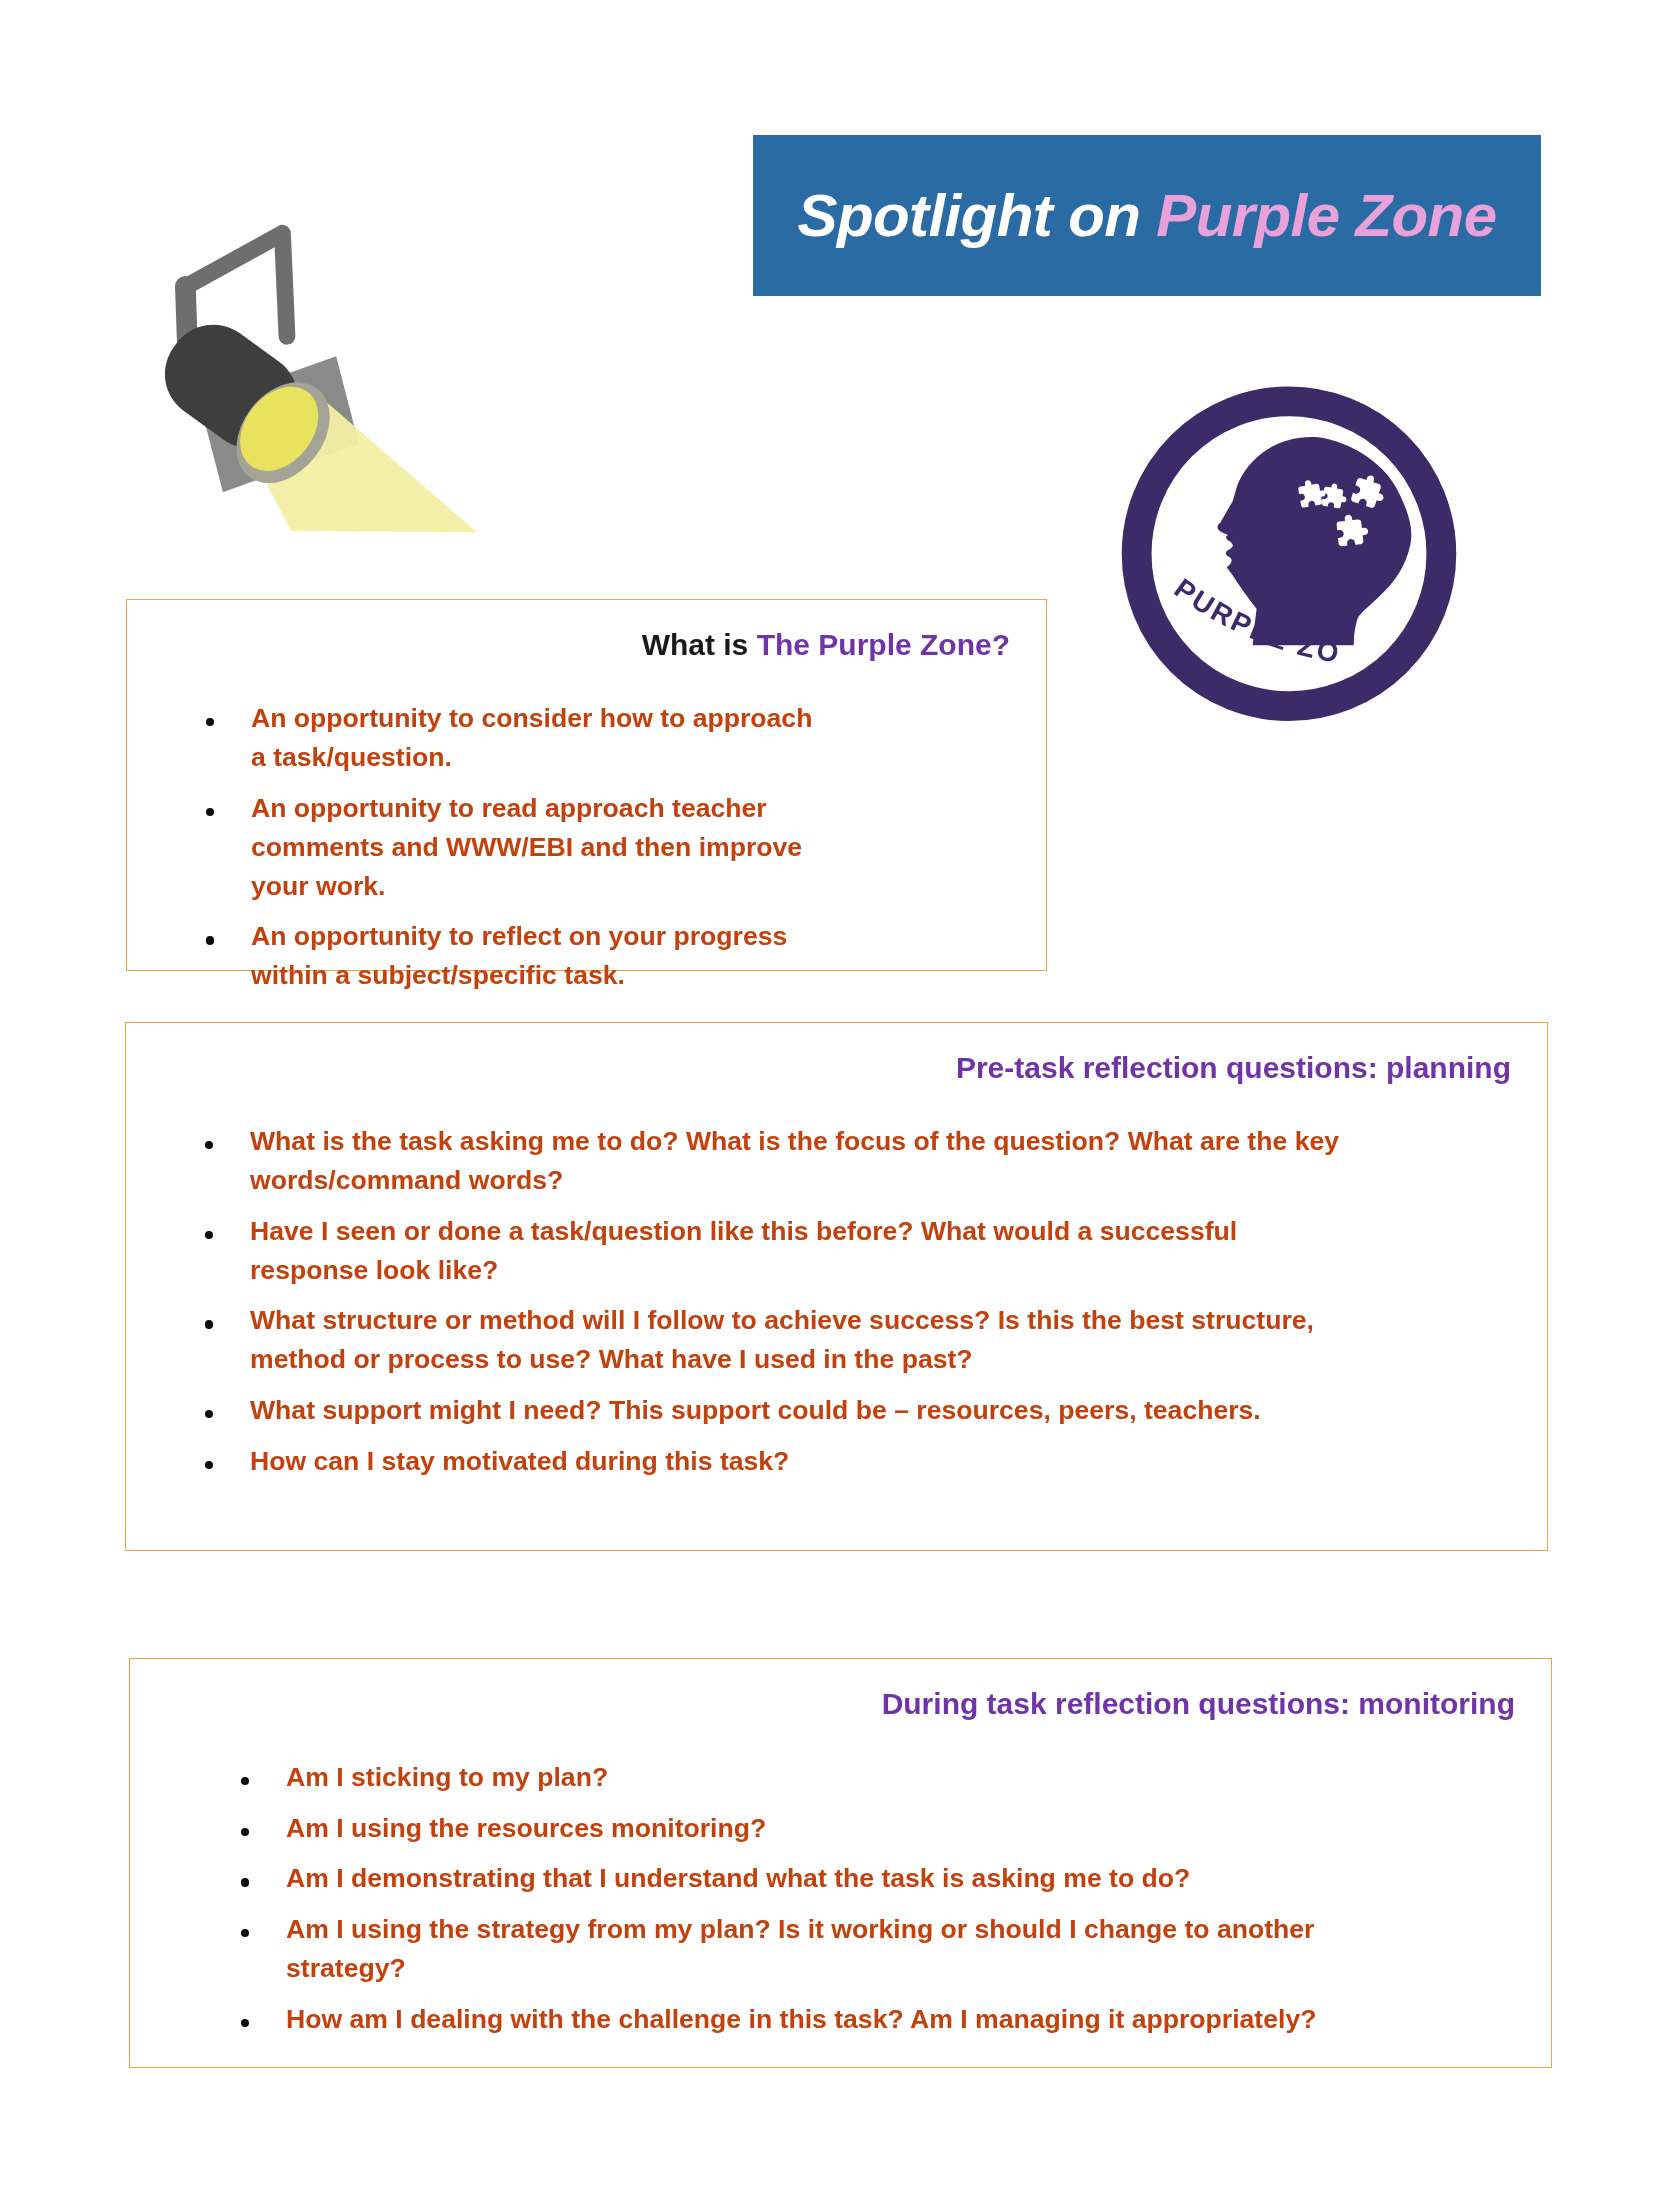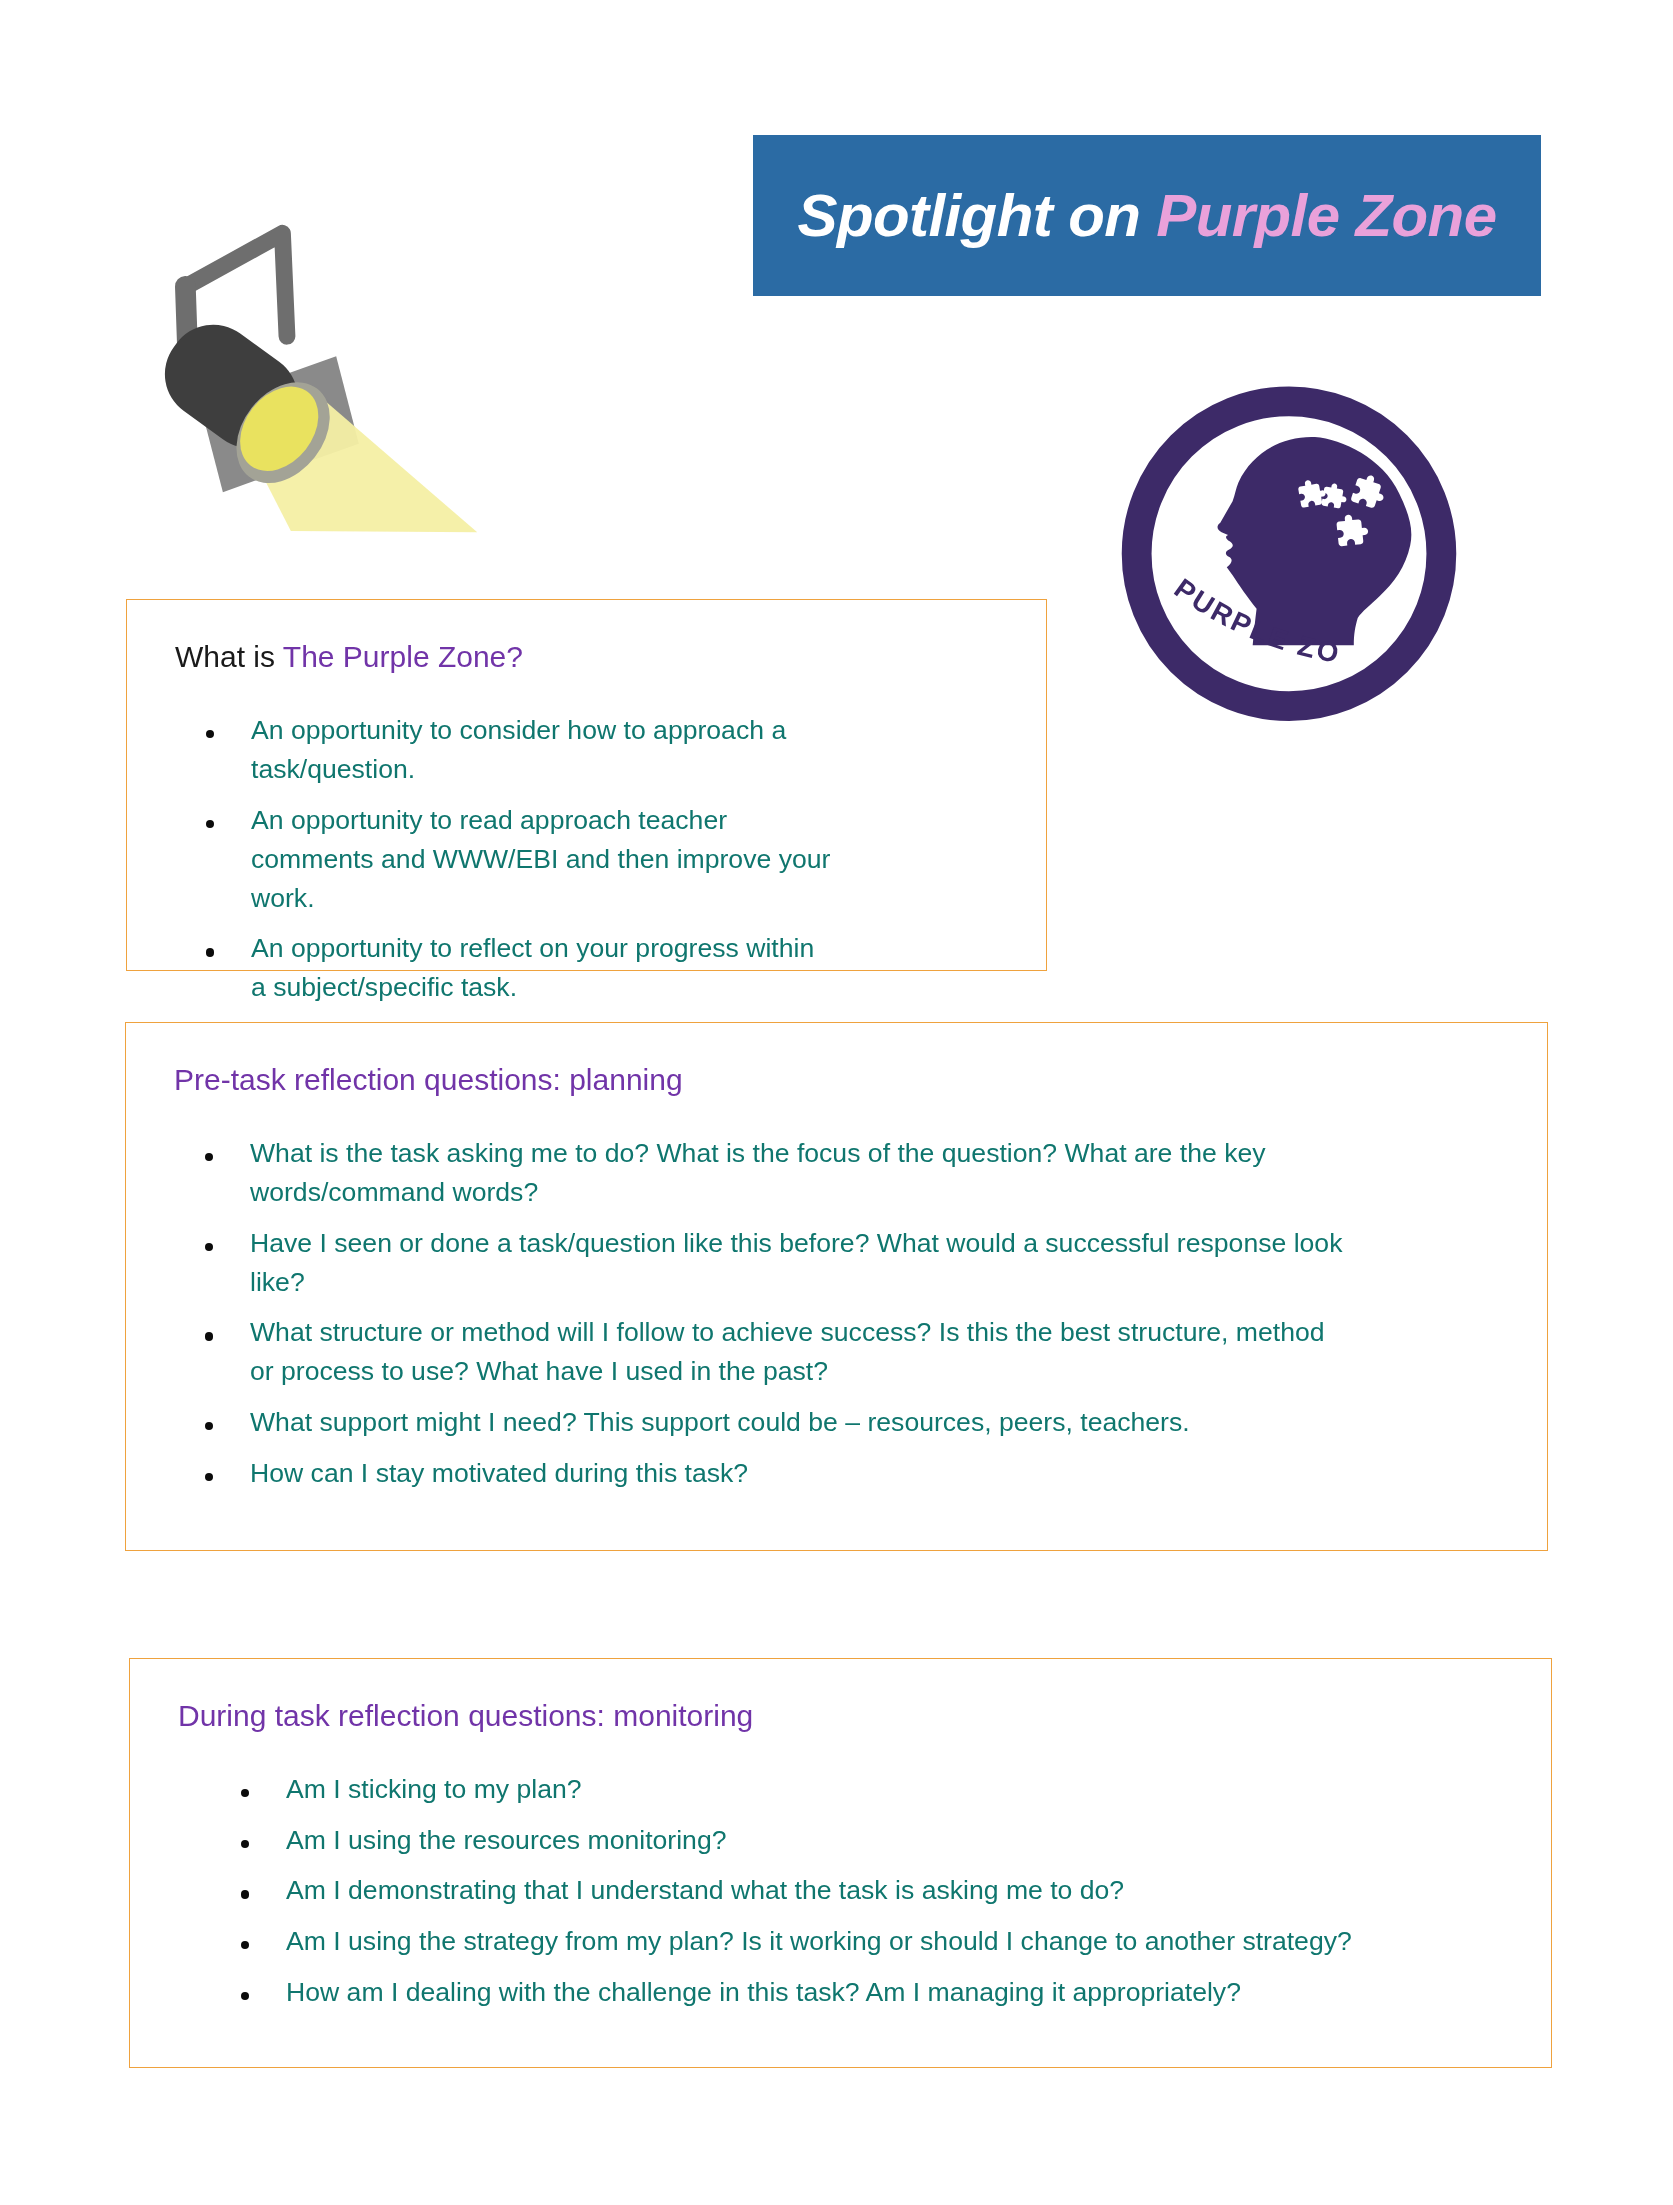--- a/index.html
+++ b/index.html
@@ -27,28 +27,29 @@
     font-family:"Liberation Sans", sans-serif; font-size:43px; font-weight:700;
     letter-spacing:4px; fill:#3D2A68;
   }
 
   
   .box {
     position:absolute; border:1.9px solid #EFA23E; box-sizing:border-box;
     padding:27px 36px; background:#ffffff;
   }
   .box h2 {
-    margin:12px; font-size:30px; line-height:36px; font-weight:400;
-    color:#7134A8; letter-spacing:0px;
+    margin:0; font-size:30px; line-height:36px; font-weight:700;
+    color:#7134A8; letter-spacing:0px;text-align:right;
   }
   .box h2 .h-black { color:#1A1A1A; }
   .box ul { margin:36px 0 0 0; padding:0 0 0 88px; list-style:none; }
   .box li {
-    position:relative; font-size:26.6px; line-height:39px; color:#0f766e;
+    position:relative; font-size:26.6px; line-height:39px; color:#c2410c;
     margin:0 0 11.7px 0;
+    font-weight:bold;
   }
   .box li::before {
     content:""; position:absolute; left:-45px; top:19px;
     width:8.4px; height:8.4px; border-radius:50%; background:#0b0b0b;
   }
   #box-what-is     { left:126px; top:599px;  width:921px; height:372px; }
   #box-what-is li  { max-width:583px; }
   #box-pre-task    { left:125px; top:1022px; width:1423px; height:529px; }
   #box-pre-task li { max-width:1101px; }
   #box-during-task    { left:129px; top:1658px; width:1423px; height:410px; }

